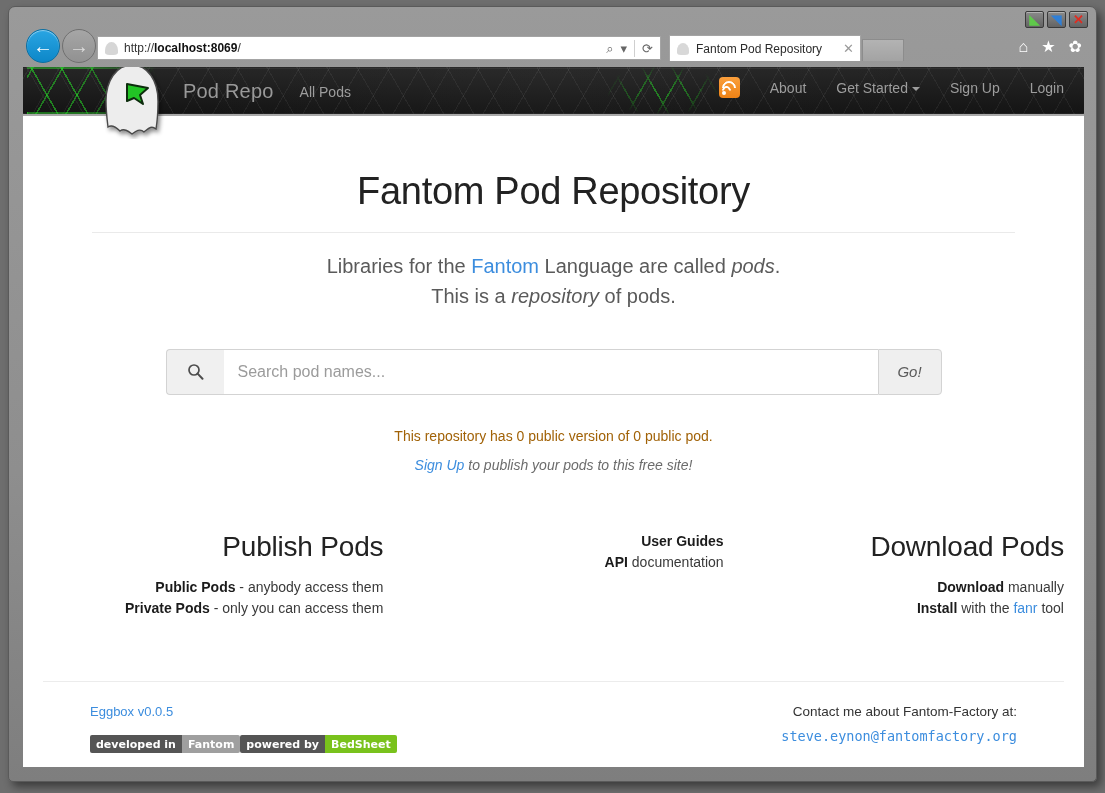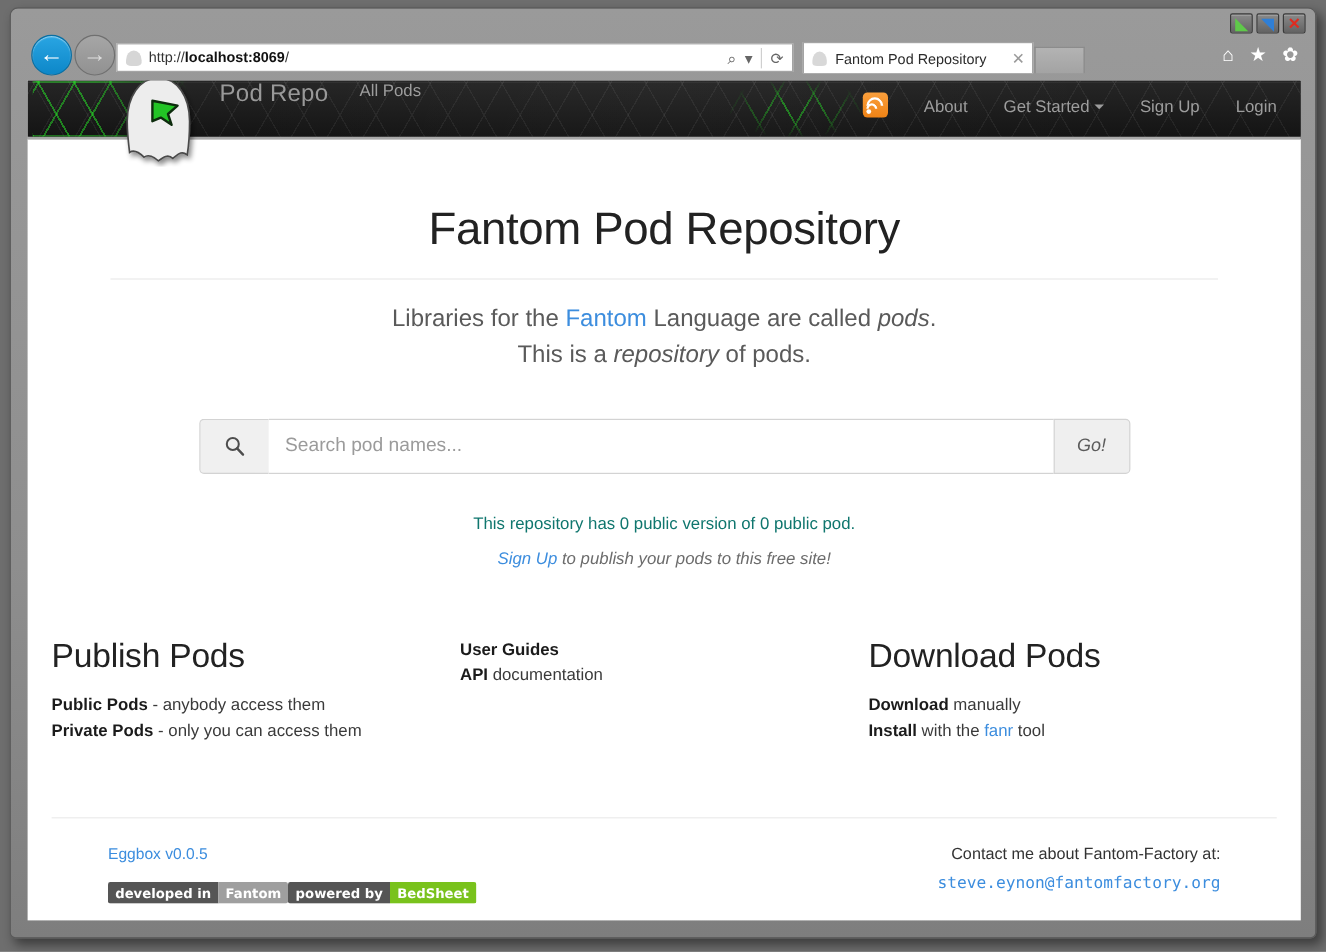--- a/index.html
+++ b/index.html
@@ -189,21 +189,21 @@
     pointer-events: none;
   }
 
   #brand-logo {
     position: absolute; left: 73px; top: -4px;
     width: 73px; height: 76px; z-index: 5;
   }
 
   #nav-left {
     position: absolute; left: 160px; top: 0;
-    height: 49px; display: flex; gap: 26px;
+    height: 49px; display: flex; align-items: center; gap: 26px;
   }
   #nav-brand {
     font-size: 20px; color: #999; letter-spacing: .2px;
   }
   .nav-link {
     font-size: 14px; color: #9d9d9d; white-space: nowrap;
   }
 
   #nav-right {
     position: absolute; right: 20px; top: 0;
@@ -293,33 +293,33 @@
     border: 1px solid #d3d3d3;
     border-radius: 0 4px 4px 0;
     color: #5b5b5b;
     font-size: 15px; font-style: italic;
     font-family: "Liberation Sans", sans-serif;
     cursor: pointer;
   }
 
   #repo-stats {
     text-align: center; margin-top: 33px;
-    font-size: 14px; color: #0f766e;
+    font-size: 14px; color: #a16207;
   }
   #repo-signup {
     text-align: center; margin-top: 13px;
     font-size: 14px; color: #6c6c6c; font-style: italic;
   }
   #repo-signup a { color: #3c8dde; text-decoration: none; }
 
   
   #features {
     display: flex; margin-top: 58px;
   }
-  .feature { flex: 1; text-align: left; }
+  .feature { flex: 1; text-align: right; }
   .feature h3 {
     font-size: 28px; font-weight: normal; color: #222;
     margin-bottom: 14px; letter-spacing: -.2px;
   }
   .feature p {
     font-size: 14px; color: #3a3a3a; line-height: 1.52;
   }
   .feature p b { font-weight: bold; color: #1b1b1b; }
   .feature p a { color: #3c8dde; text-decoration: none; }
 

